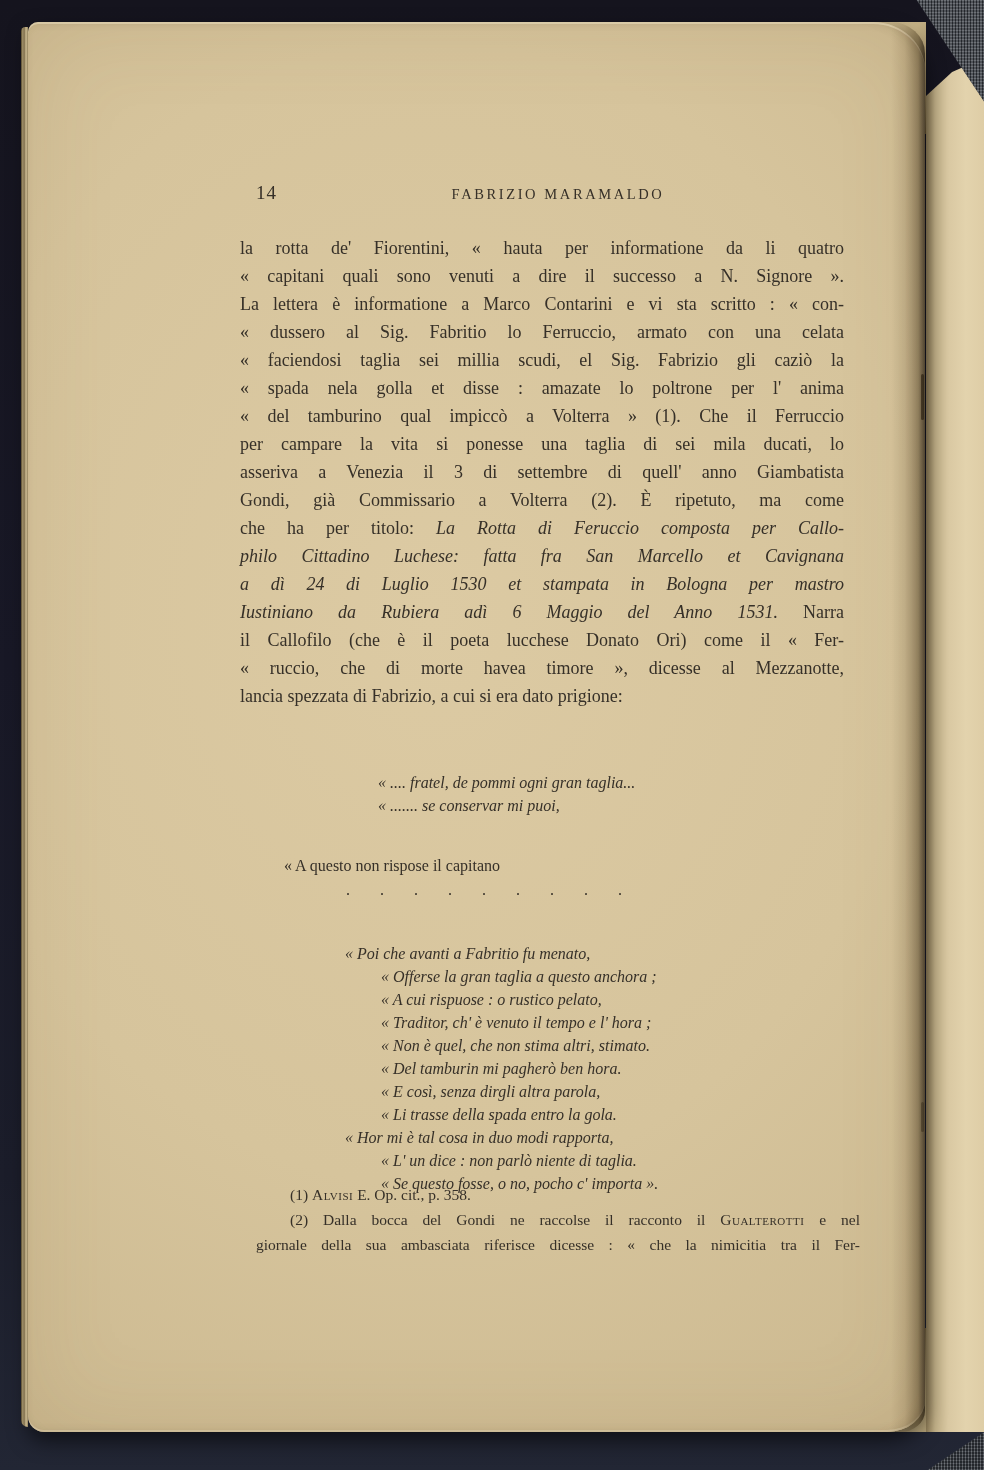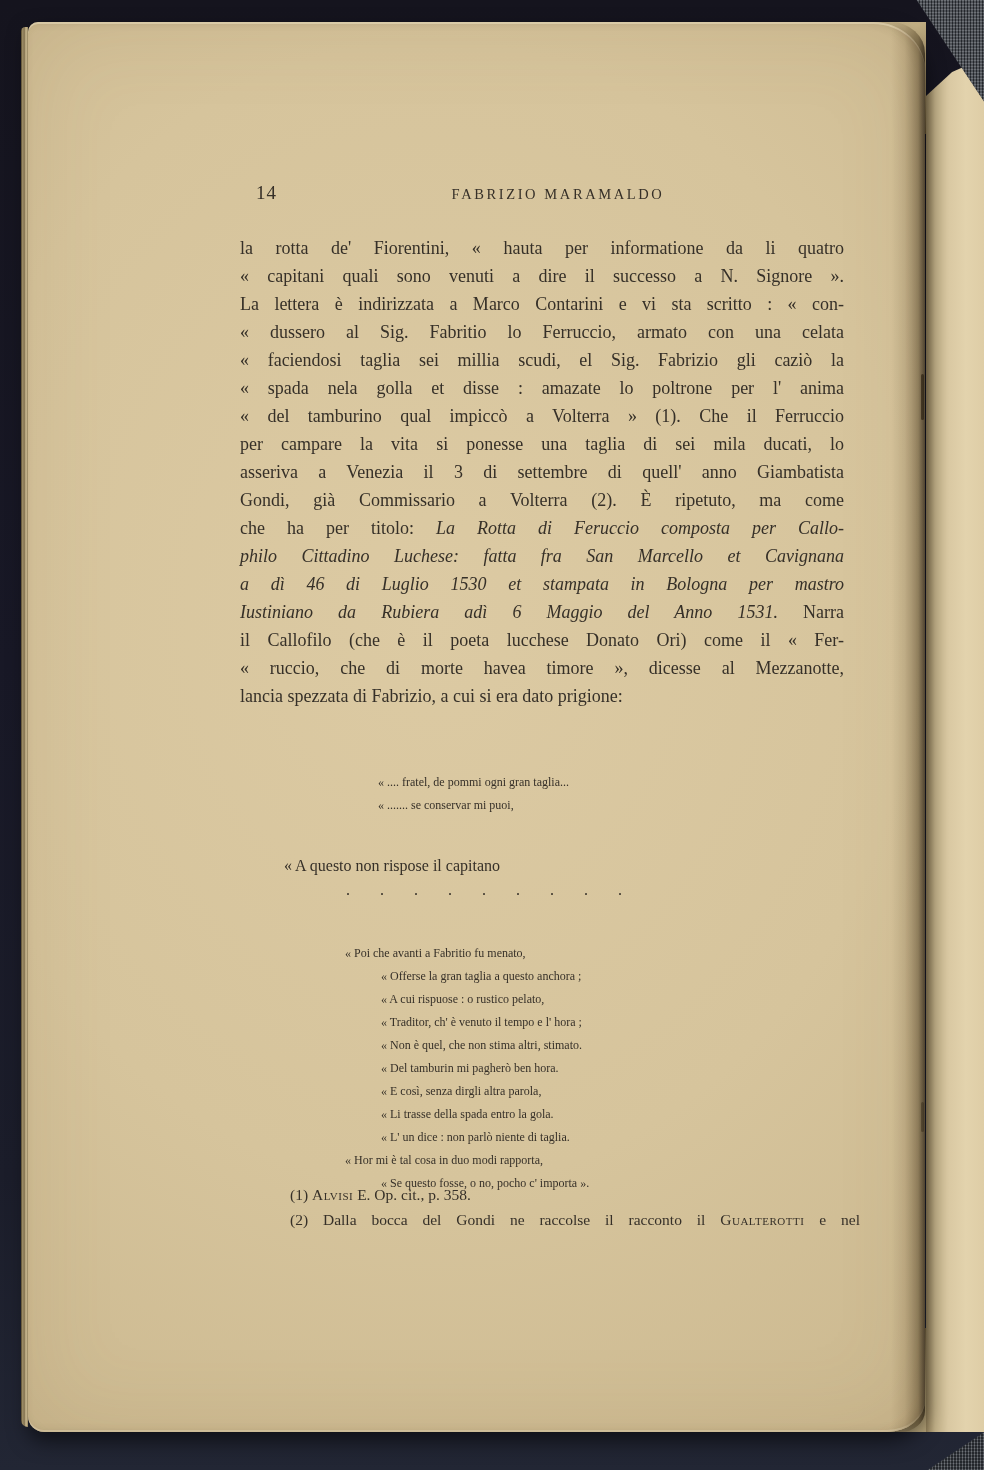--- a/index.html
+++ b/index.html
@@ -44,21 +44,21 @@
   .header{position:absolute;left:228px;top:160px;width:604px;height:26px;}
   .pagenum{position:absolute;left:0;top:0;font-size:19px;letter-spacing:1px;}
   .runhead{position:absolute;left:0;right:0;top:4px;text-align:center;font-size:14.5px;letter-spacing:2.6px;}
 
   .body{position:absolute;left:212px;top:212px;width:604px;}
   .bl{height:28px;line-height:28px;font-size:18px;text-align:justify;text-align-last:justify;}
   .bl.noj{text-align-last:left;}
   .it{font-style:italic;}
 
   .verse1{position:absolute;left:350px;top:749px;}
-  .vl{height:23px;line-height:23px;font-size:12px;white-space:nowrap;}
+  .vl{height:23px;line-height:23px;font-size:16px;white-space:nowrap;font-style:italic;}
   .verse-intro{position:absolute;left:256px;top:832px;font-size:16px;line-height:23px;white-space:nowrap;}
   .dots{position:absolute;left:318px;top:856px;font-size:16px;line-height:23px;word-spacing:26px;white-space:nowrap;}
   .verse2{position:absolute;left:228px;top:920px;width:640px;}
   .vL1{padding-left:89px;}
   .vL2{padding-left:125px;}
 
   .footnotes{position:absolute;left:228px;top:1160px;width:604px;}
   .fl{height:25px;line-height:25px;font-size:15.5px;text-align:justify;text-align-last:justify;}
   .fl.first{text-align-last:left;}
   .ind{display:inline-block;width:34px;}
@@ -81,31 +81,31 @@
     <div class="crack c2"></div>
 
     <div class="header">
       <span class="pagenum">14</span>
       <span class="runhead">FABRIZIO MARAMALDO</span>
     </div>
 
     <div class="body">
       <div class="bl"><span>la rotta de' Fiorentini, « hauta per informatione da li quatro</span></div>
       <div class="bl"><span>« capitani quali sono venuti a dire il successo a N. Signore ».</span></div>
-      <div class="bl"><span>La lettera è indirizzata a Marco Contarini e vi sta scritto : « con-</span></div>
+      <div class="bl"><span>La lettera è informatione a Marco Contarini e vi sta scritto : « con-</span></div>
       <div class="bl"><span>« dussero al Sig. Fabritio lo Ferruccio, armato con una celata</span></div>
       <div class="bl"><span>« faciendosi taglia sei millia scudi, el Sig. Fabrizio gli caziò la</span></div>
       <div class="bl"><span>« spada nela golla et disse : amazate lo poltrone per l' anima</span></div>
       <div class="bl"><span>« del tamburino qual impiccò a Volterra » (1). Che il Ferruccio</span></div>
       <div class="bl"><span>per campare la vita si ponesse una taglia di sei mila ducati, lo</span></div>
       <div class="bl"><span>asseriva a Venezia il 3 di settembre di quell' anno Giambatista</span></div>
       <div class="bl"><span>Gondi, già Commissario a Volterra (2). È ripetuto, ma come</span></div>
       <div class="bl"><span>che ha per titolo: </span><span class="it">La Rotta di Feruccio composta per Callo-</span></div>
       <div class="bl"><span class="it">philo Cittadino Luchese: fatta fra San Marcello et Cavignana</span></div>
-      <div class="bl"><span class="it">a dì 46 di Luglio 1530 et stampata in Bologna per mastro</span></div>
+      <div class="bl"><span class="it">a dì 24 di Luglio 1530 et stampata in Bologna per mastro</span></div>
       <div class="bl"><span class="it">Iustiniano da Rubiera adì 6 Maggio del Anno 1531.</span><span> Narra</span></div>
       <div class="bl"><span>il Callofilo (che è il poeta lucchese Donato Ori) come il « Fer-</span></div>
       <div class="bl"><span>« ruccio, che di morte havea timore », dicesse al Mezzanotte,</span></div>
       <div class="bl noj"><span>lancia spezzata di Fabrizio, a cui si era dato prigione:</span></div>
     </div>
 
     <div class="verse1">
       <div class="vl">« .... fratel, de pommi ogni gran taglia...</div>
       <div class="vl">« ....... se conservar mi puoi,</div>
     </div>
@@ -115,23 +115,24 @@
 
     <div class="verse2">
       <div class="vl vL1">« Poi che avanti a Fabritio fu menato,</div>
       <div class="vl vL2">« Offerse la gran taglia a questo anchora ;</div>
       <div class="vl vL2">« A cui rispuose : o rustico pelato,</div>
       <div class="vl vL2">« Traditor, ch' è venuto il tempo e l' hora ;</div>
       <div class="vl vL2">« Non è quel, che non stima altri, stimato.</div>
       <div class="vl vL2">« Del tamburin mi pagherò ben hora.</div>
       <div class="vl vL2">« E così, senza dirgli altra parola,</div>
       <div class="vl vL2">« Li trasse della spada entro la gola.</div>
+      <div class="vl vL1">« Hor mi è tal cosa in duo modi rapporta,</div>
       <div class="vl vL2">« L' un dice : non parlò niente di taglia.</div>
-      <div class="vl vL1">« Hor mi è tal cosa in duo modi rapporta,</div>
       <div class="vl vL2">« Se questo fosse, o no, pocho c' importa ».</div>
     </div>
 
     <div class="footnotes">
       <div class="fl first"><span class="ind"></span><span>(1) </span><span class="sc">Alvisi</span><span> E. Op. cit., p. 358.</span></div>
       <div class="fl"><span class="ind"></span><span>(2) Dalla bocca del Gondi ne raccolse il racconto il </span><span class="sc">Gualterotti</span><span> e nel</span></div>
+      <div class="fl"><span>giornale della sua ambasciata riferisce dicesse : « che la nimicitia tra il Fer-</span></div>
     </div>
   </div>
 </div>
 
 </body></html>

